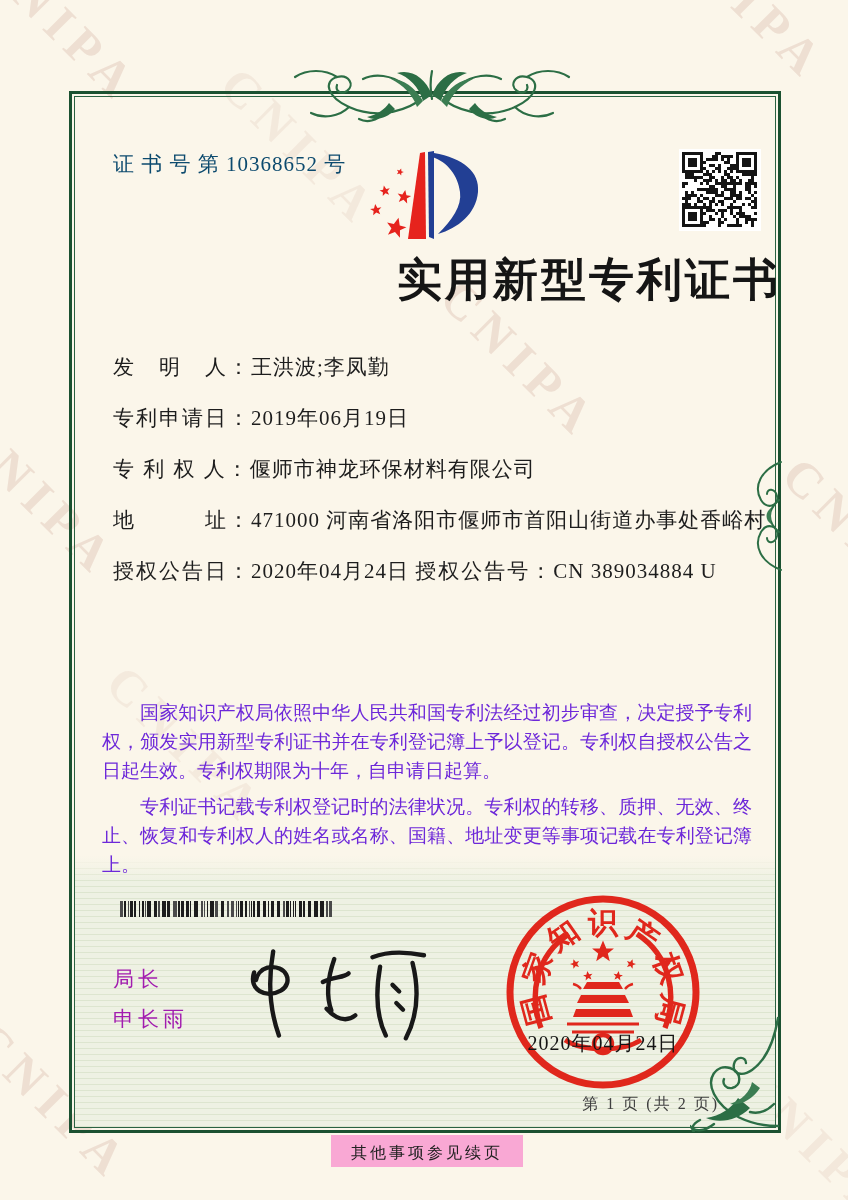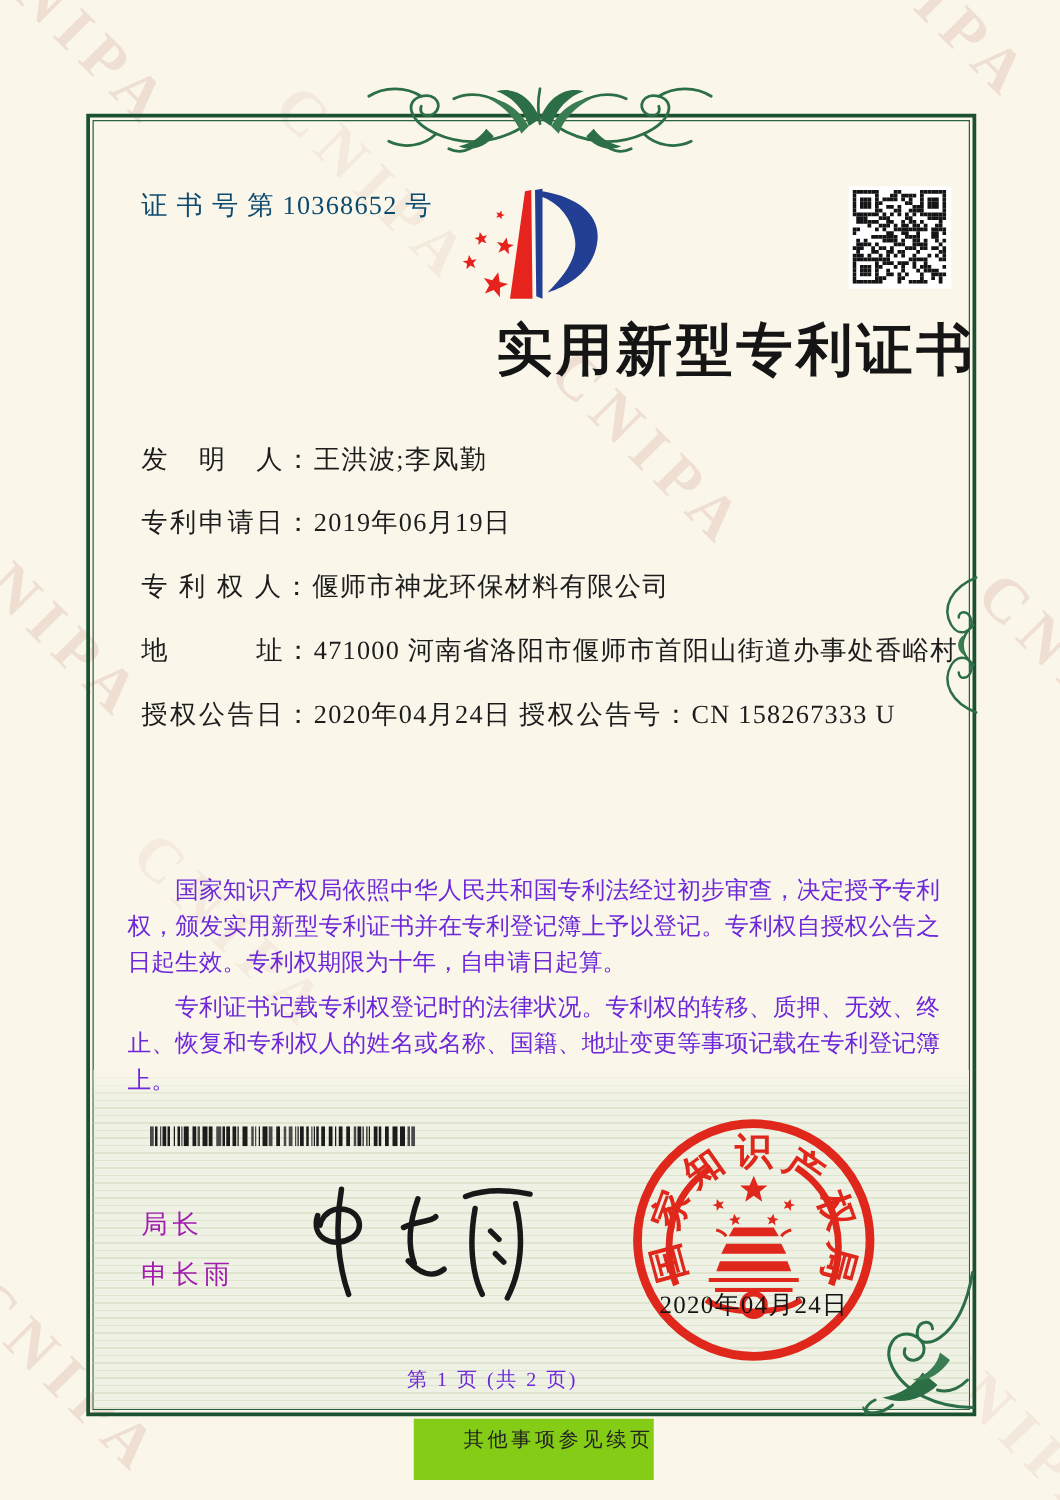--- a/index.html
+++ b/index.html
@@ -42,24 +42,24 @@
   .frow{height:22px;line-height:22px;margin-bottom:29px;white-space:nowrap;letter-spacing:1px;}
   .flabel{letter-spacing:2px;}
   .grant2{}
   .paras{position:absolute;left:102px;top:698px;width:650px;font-size:19px;line-height:29px;text-align:justify;color:#6d28d9;}
   .paras p{margin:0 0 7px 0;text-indent:2em;}
   .officer{position:absolute;left:113px;font-size:21px;letter-spacing:4px;color:#a21caf;}
   .seal-date{
     position:absolute;left:498px;top:1030px;width:210px;text-align:center;
     font-size:20px;letter-spacing:1px;color:#141414;
   }
-  .pagenum{position:absolute;left:69px;top:1094px;width:650px;text-align:center;font-size:16px;letter-spacing:2px;color:#6d28d9;}
+  .pagenum{position:absolute;left:69px;top:1094px;width:650px;text-align:right;font-size:16px;letter-spacing:2px;color:#404040;}
   .note{
-    position:absolute;left:331px;top:1135px;width:192px;height:49px;line-height:36px;
-    background:#84cc16;text-align:right;font-size:16px;letter-spacing:3px;color:#222;
+    position:absolute;left:331px;top:1135px;width:192px;height:32px;line-height:36px;
+    background:#f9a8d4;text-align:center;font-size:16px;letter-spacing:3px;color:#222;
   }
   svg{display:block;}
 </style>
 </head>
 <body>
 
 <span class="wm" style="left:-40px;top:-6px">CNIPA</span>
 <span class="wm" style="left:648px;top:-28px">CNIPA</span>
 <span class="wm" style="left:200px;top:118px;opacity:.55">CNIPA</span>
 <span class="wm" style="left:420px;top:330px">CNIPA</span>
@@ -475,21 +475,21 @@
     <span class="flabel">专利申请日：</span><span class="fvalue">2019年06月19日</span>
   </div>
   <div class="frow">
     <span class="flabel">专 利 权 人：</span><span class="fvalue">偃师市神龙环保材料有限公司</span>
   </div>
   <div class="frow">
     <span class="flabel">地　　　址：</span><span class="fvalue">471000 河南省洛阳市偃师市首阳山街道办事处香峪村</span>
   </div>
   <div class="frow">
     <span class="flabel">授权公告日：</span><span class="fvalue">2020年04月24日</span>
-    <span class="flabel grant2">授权公告号：</span><span class="fvalue">CN 158267333 U</span>
+    <span class="flabel grant2">授权公告号：</span><span class="fvalue">CN 389034884 U</span>
   </div>
 </div>
 
 <div class="paras">
   <p>国家知识产权局依照中华人民共和国专利法经过初步审查，决定授予专利权，颁发实用新型专利证书并在专利登记簿上予以登记。专利权自授权公告之日起生效。专利权期限为十年，自申请日起算。</p>
   <p>专利证书记载专利权登记时的法律状况。专利权的转移、质押、无效、终止、恢复和专利权人的姓名或名称、国籍、地址变更等事项记载在专利登记簿上。</p>
 </div>
 
 <svg class="abs" style="left:120px;top:901px" width="218" height="16" id="barcode">
     <rect x="0" y="0" width="3" height="16" fill="#4a4a4a"></rect>

